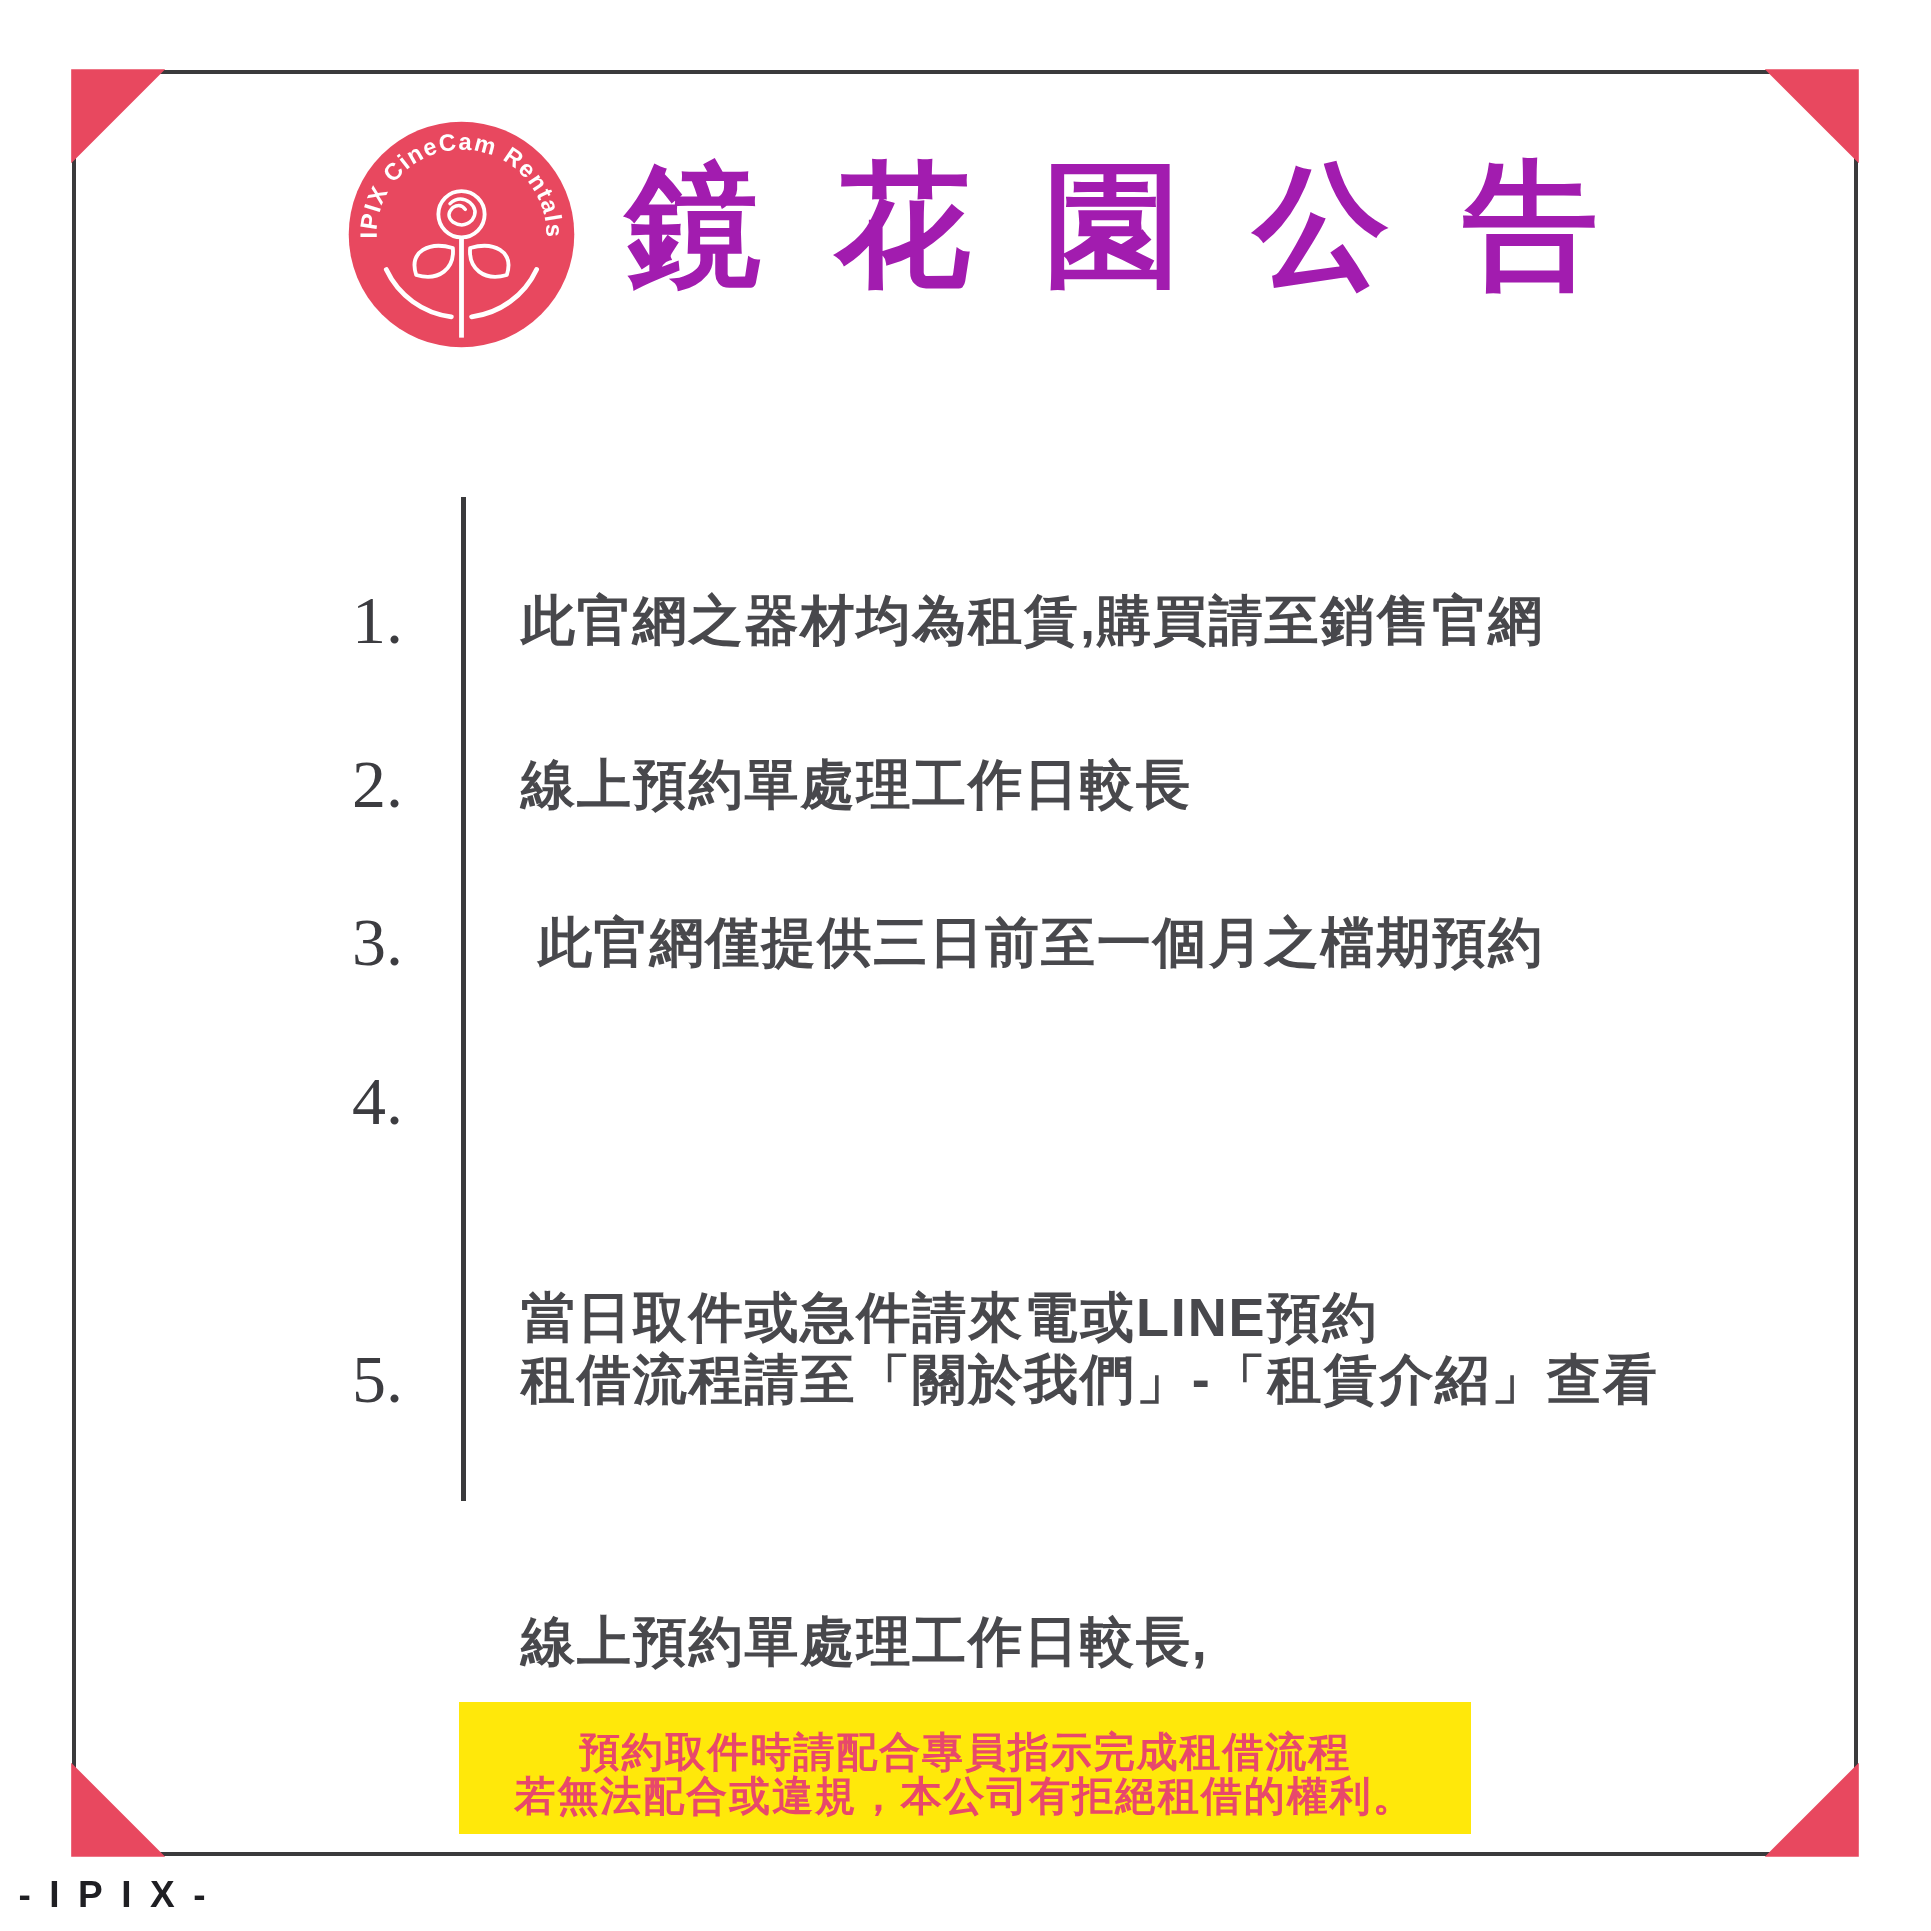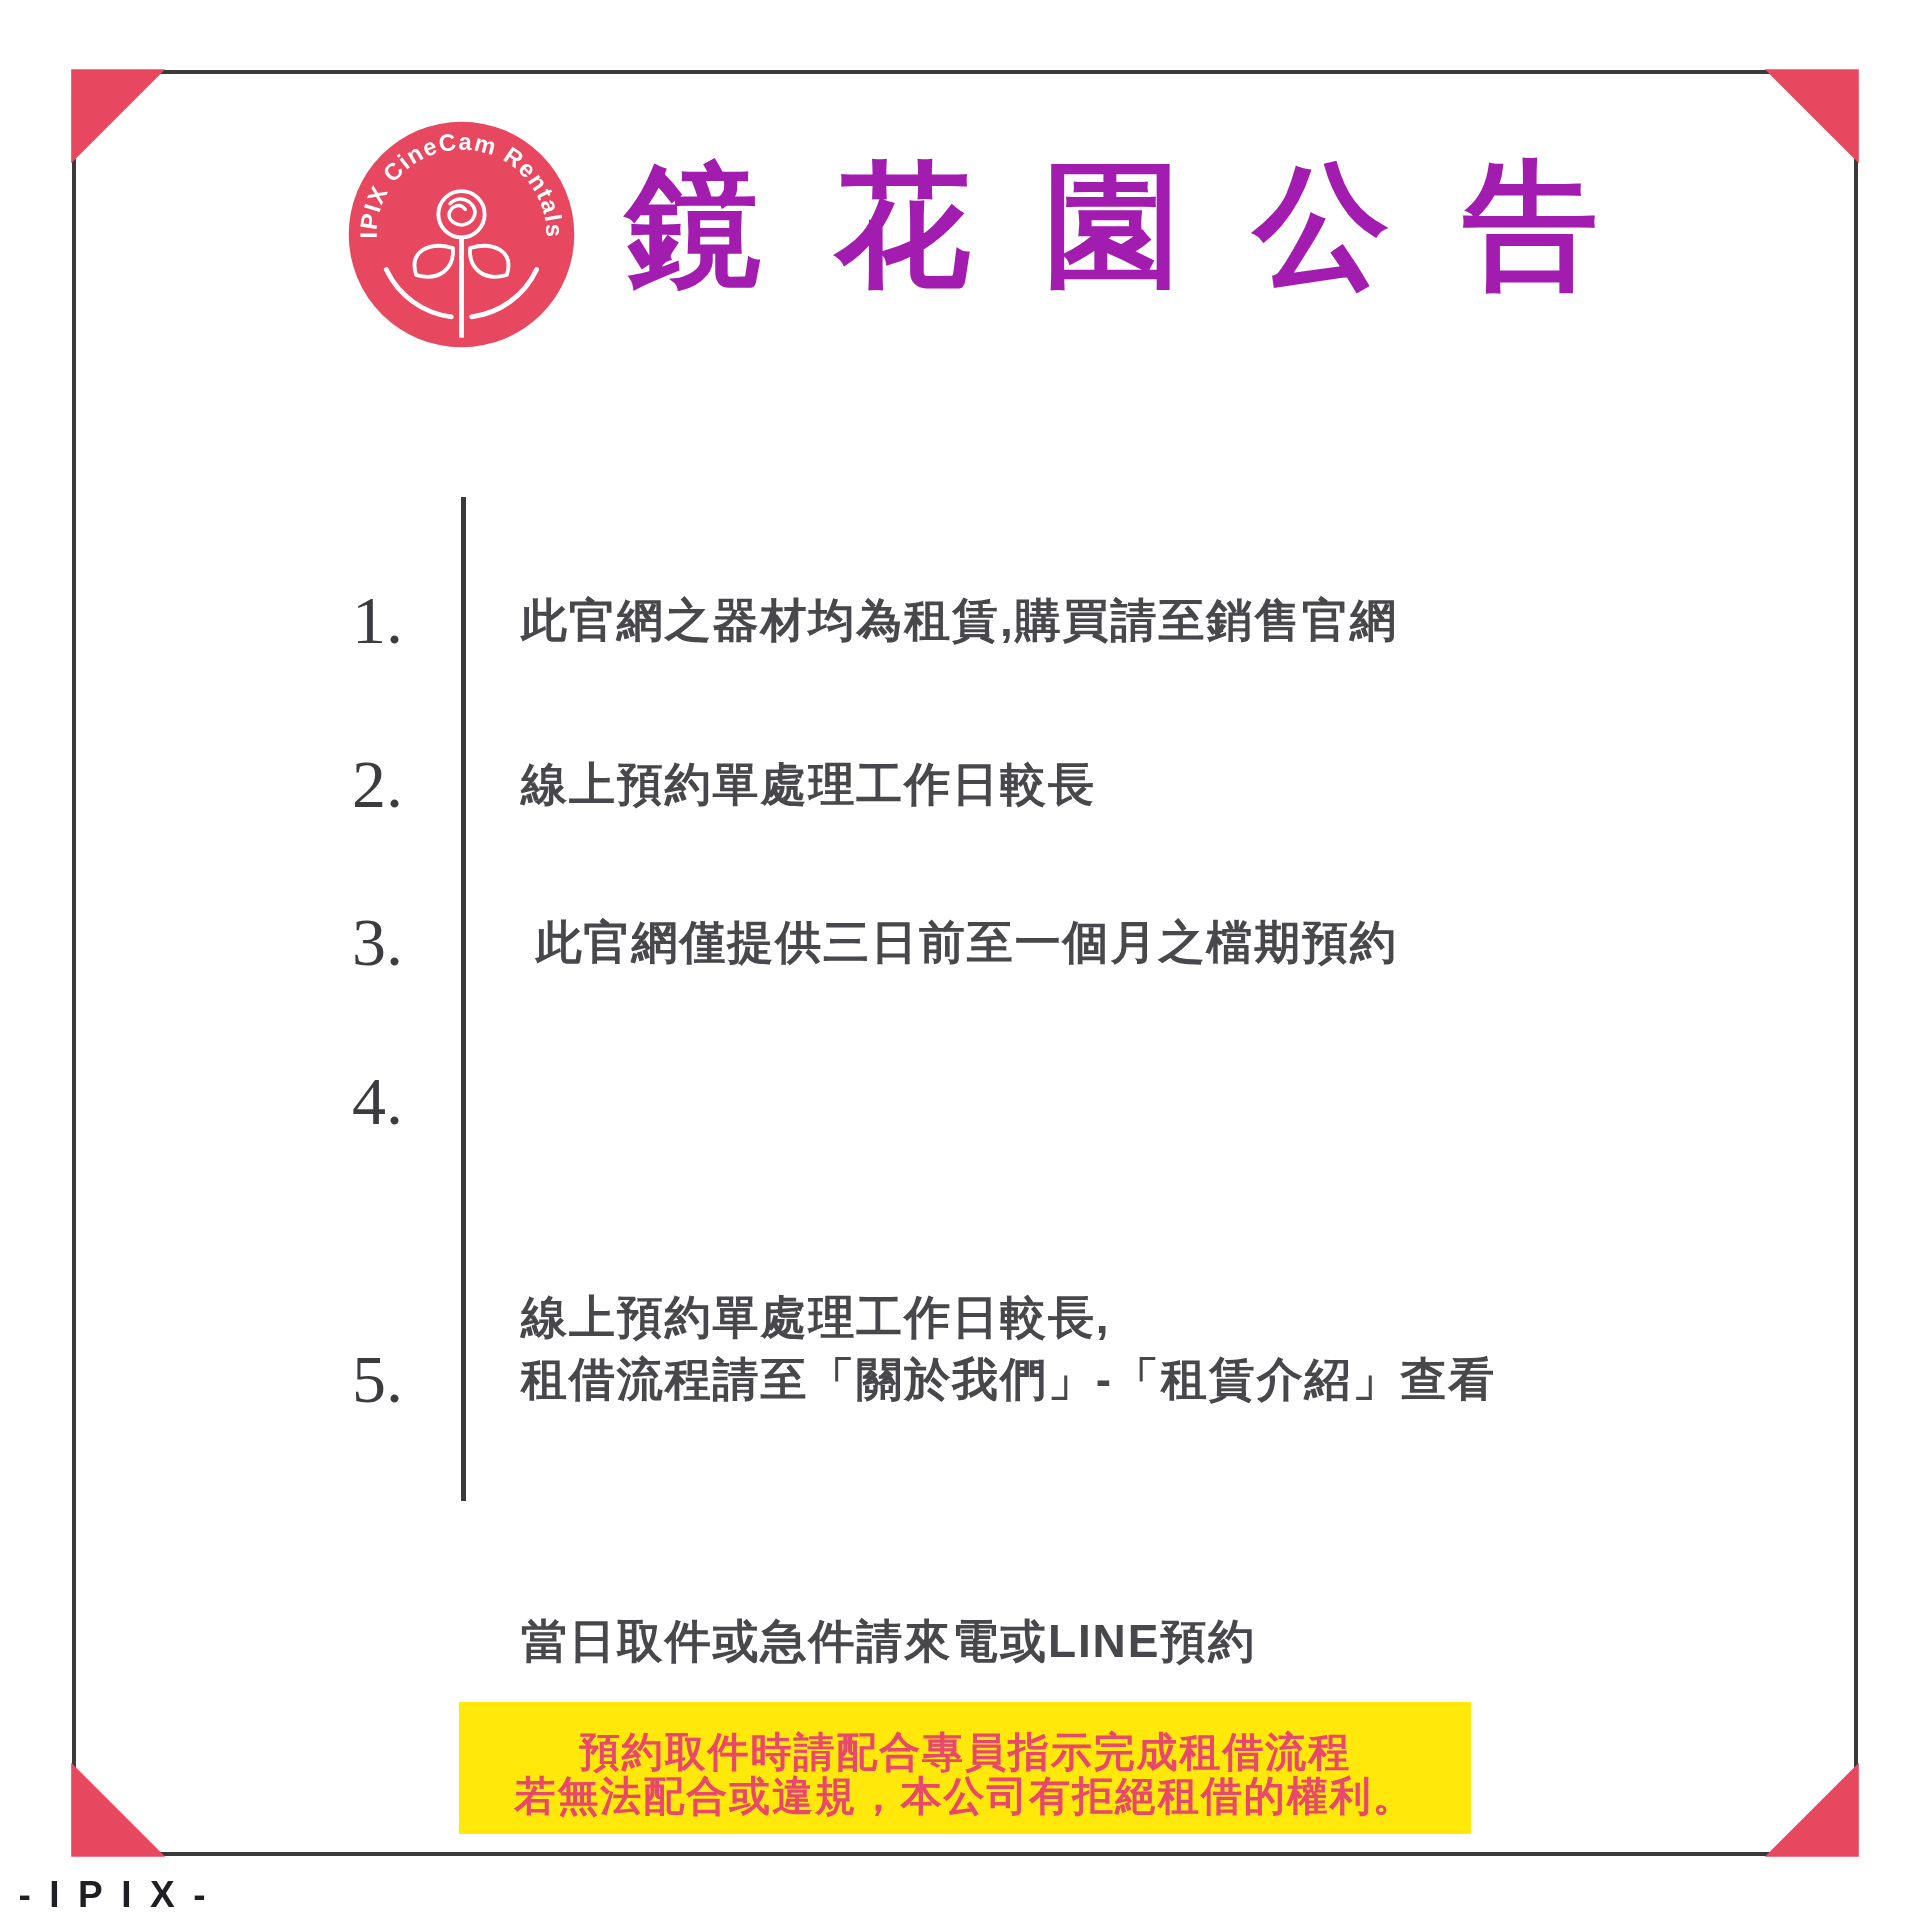--- a/index.html
+++ b/index.html
@@ -43,21 +43,21 @@
   }
   .row{position:absolute;left:0;width:1931px;}
   .row-num{
     position:absolute;left:270px;top:0;width:133px;
     text-align:right;
     font-family:"Liberation Serif", serif;
     font-size:68px;line-height:108px;color:#3c3c40;
   }
   .row-text{
     position:absolute;left:521px;top:0;width:1332px;
-    font-size:46px;line-height:108px;color:#48484c;
+    font-size:54px;line-height:108px;color:#48484c;
     font-weight:700;letter-spacing:1.9px;
     white-space:pre-wrap;
   }
   .row1{top:566px;} .row2{top:730px;} .row3{top:888px;}
   .row4{top:1047px;} .row5{top:1325px;}
 
   
   .warning{
     position:absolute;left:459px;top:1702px;
     width:1012px;height:132px;
@@ -130,22 +130,22 @@
   </div>
 
   <div class="row row3">
     <div class="row-num">3.</div>
     <div class="row-text"> 此官網僅提供三日前至一個月之檔期預約</div>
   </div>
 
   <div class="row row4">
     <div class="row-num">4.</div>
     <div class="row-text">
+      <div>當日取件或急件請來電或LINE預約</div>
       <div>線上預約單處理工作日較長,</div>
-      <div>當日取件或急件請來電或LINE預約</div>
     </div>
   </div>
 
   <div class="row row5">
     <div class="row-num">5.</div>
     <div class="row-text">租借流程請至「關於我們」-「租賃介紹」查看</div>
   </div>
 
   <div class="warning">
     <div class="warning-line">預約取件時請配合專員指示完成租借流程</div>

